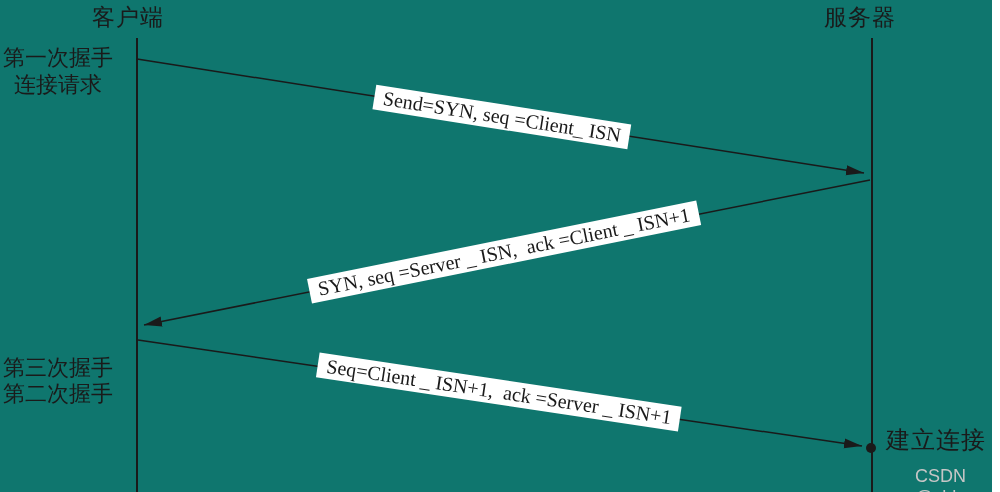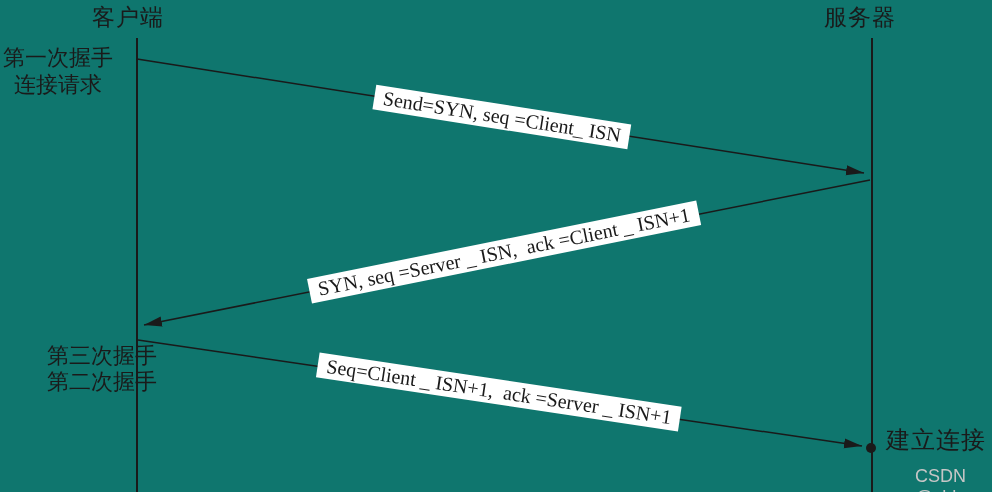--- a/index.html
+++ b/index.html
@@ -26,21 +26,21 @@
   .actor-server { left: 790px; }
 
   .step-label {
     position: absolute;
     text-align: center;
     font-size: 22px;
   }
   .step-label .line { display: block; }
   .step1 { left: 0px;   top: 44px;  width: 116px; line-height: 27px; }
   .step2 { left: 883px; top: 150px; width: 117px; line-height: 33px; }
-  .step3 { left: 0px;   top: 343px; width: 116px; line-height: 26px; padding-left: 44px; }
+  .step3 { left: 0px;   top: 355px; width: 116px; line-height: 26px; }
 
   .msg {
     position: absolute;
     font-size: 20px;
     background: #ffffff;
     padding: 1px 9px;
     white-space: pre;
     transform-origin: center center;
   }
   .msg1 { left: 502px; top: 117px; transform: translate(-50%,-50%) rotate(8.9deg); }

